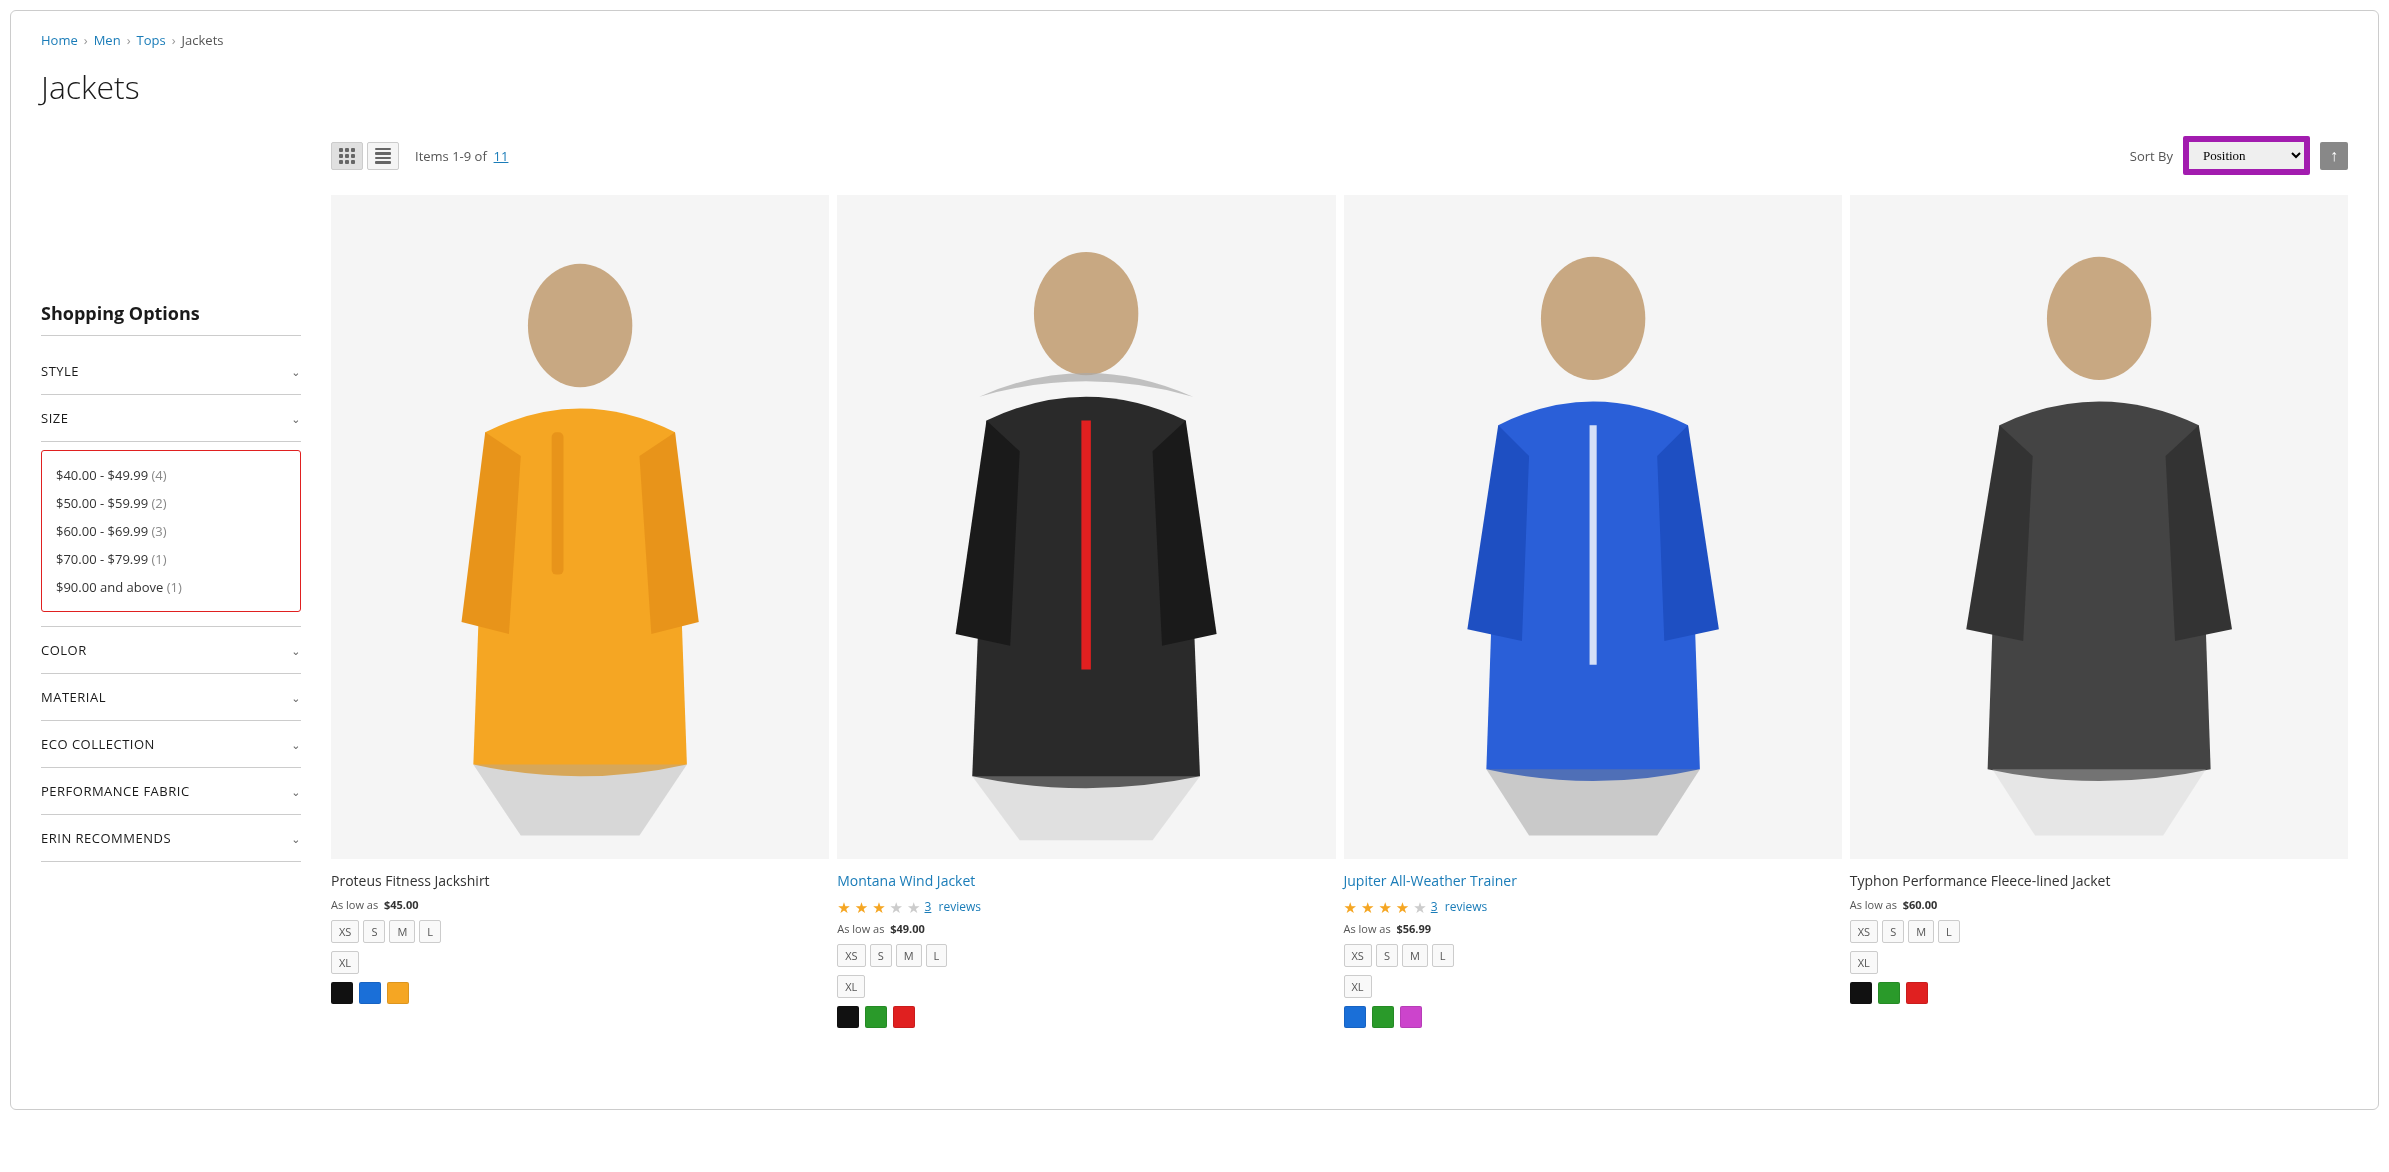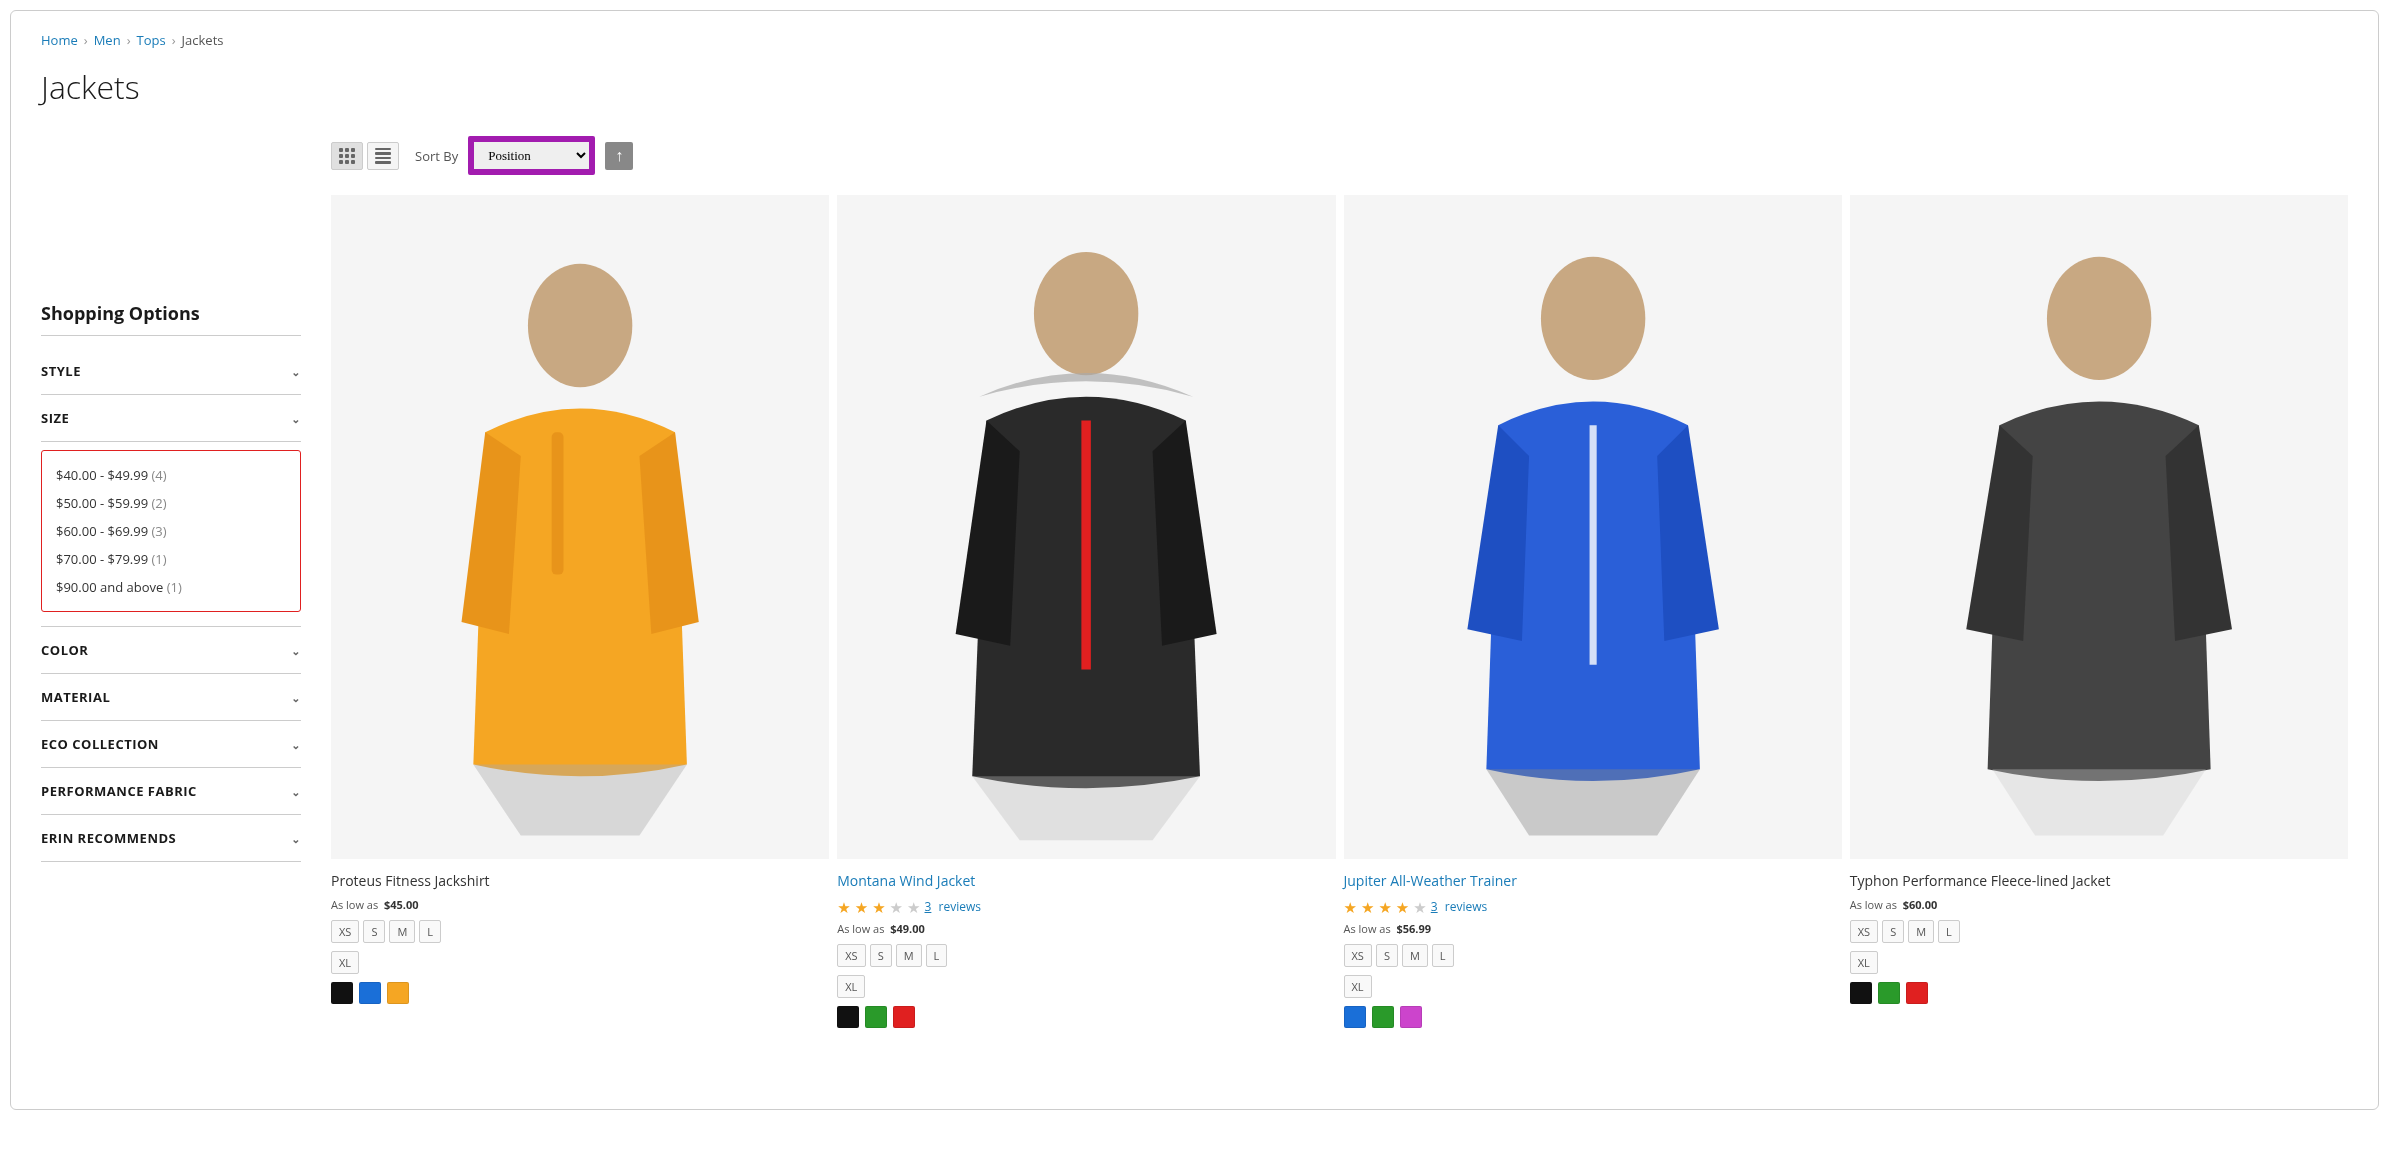--- a/index.html
+++ b/index.html
@@ -16,21 +16,21 @@
     .page-title { font-size: 32px; font-weight: 300; color: #1a1a1a; margin-bottom: 28px; }
     
     
     .main-layout { display: flex; gap: 30px; align-items: center; }
     
     
     .sidebar { width: 260px; flex-shrink: 0; }
     .sidebar-title { font-size: 18px; font-weight: 700; color: #1a1a1a; margin-bottom: 12px; padding-bottom: 10px; border-bottom: 1px solid #ccc; }
     
     .filter-section { border-bottom: 1px solid #ccc; }
-    .filter-header { display: flex; justify-content: space-between; align-items: center; padding: 14px 0; cursor: pointer; font-size: 13px; font-weight: 700; color: #1a1a1a; letter-spacing: 0.5px; }
+    .filter-header { display: flex; justify-content: space-between; align-items: center; padding: 14px 0; cursor: pointer; font-size: 13px; font-weight: 400; color: #1a1a1a; letter-spacing: 0.5px; }
     .filter-header .chevron { font-size: 11px; color: #666; }
     
     
     .price-filter-box { border: 1.5px solid #e02020; border-radius: 3px; margin: 8px 0 14px 0; padding: 10px 14px; }
     .price-option { padding: 5px 0; font-size: 13px; color: #333; cursor: pointer; }
     .price-option .count { color: #888; }
     
     
     .content-area { flex: 1; }
     
@@ -184,20 +184,24 @@
           </button>
           <button class="view-btn" title="List View">
             <div class="list-icon">
               <span></span>
                 <span></span>
                 <span></span>
                 <span></span>
             </div>
           </button>
         </div>
+        <div class="items-count">
+          <span>Items 1-9 of</span>
+          &nbsp;<a href="#" class="total-link">11</a>
+        </div>
         <div class="sort-control">
           <span class="sort-label">Sort By</span>
           <select class="sort-select">
             <option>Position</option>
             <option>Product Name</option>
             <option>Price</option>
           </select>
           <button class="sort-asc-btn">↑</button>
         </div>
       </div>

